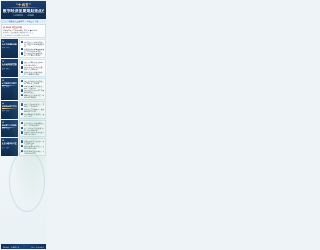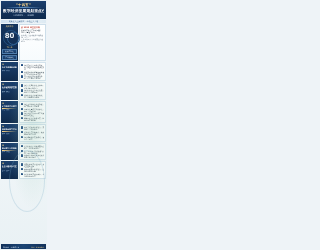--- a/index.html
+++ b/index.html
@@ -221,31 +221,20 @@
     <div class="title-1">“十四五”</div>
     <div class="header-rule"></div>
     <div class="title-2">数字经济发展规划重点任务</div>
     <div class="title-3">国务院印发 · 一图读懂</div>
   </div>
   <div class="subbar">
     <span>聚焦七大重点行业 · 十项重大工程</span>
   </div>
 
   <div class="hero">
-    <div class="hero-left">
-      <div class="lbl">总体目标</div>
-      <div class="bignum">
-        <div class="ring-a"></div>
-        <div class="ring-b"></div>
-        <div class="txt">80</div>
-      </div>
-      <div class="lbl">万亿元</div>
-      <div class="chip">数字产业化</div>
-      <div class="chip">产业数字化</div>
-    </div>
     <div class="hero-right">
       <div class="h">到 2025 年主要目标</div>
       <div class="p">数字经济核心产业增加值占 GDP 比重达 10%</div>
       <div class="p muted">软件和信息技术服务业规模达 14 万亿元</div>
       <div class="p muted">工业互联网平台应用普及率达 45%</div>
     </div>
   </div>
 
   <div id="sections-host">
       <div class="section">

